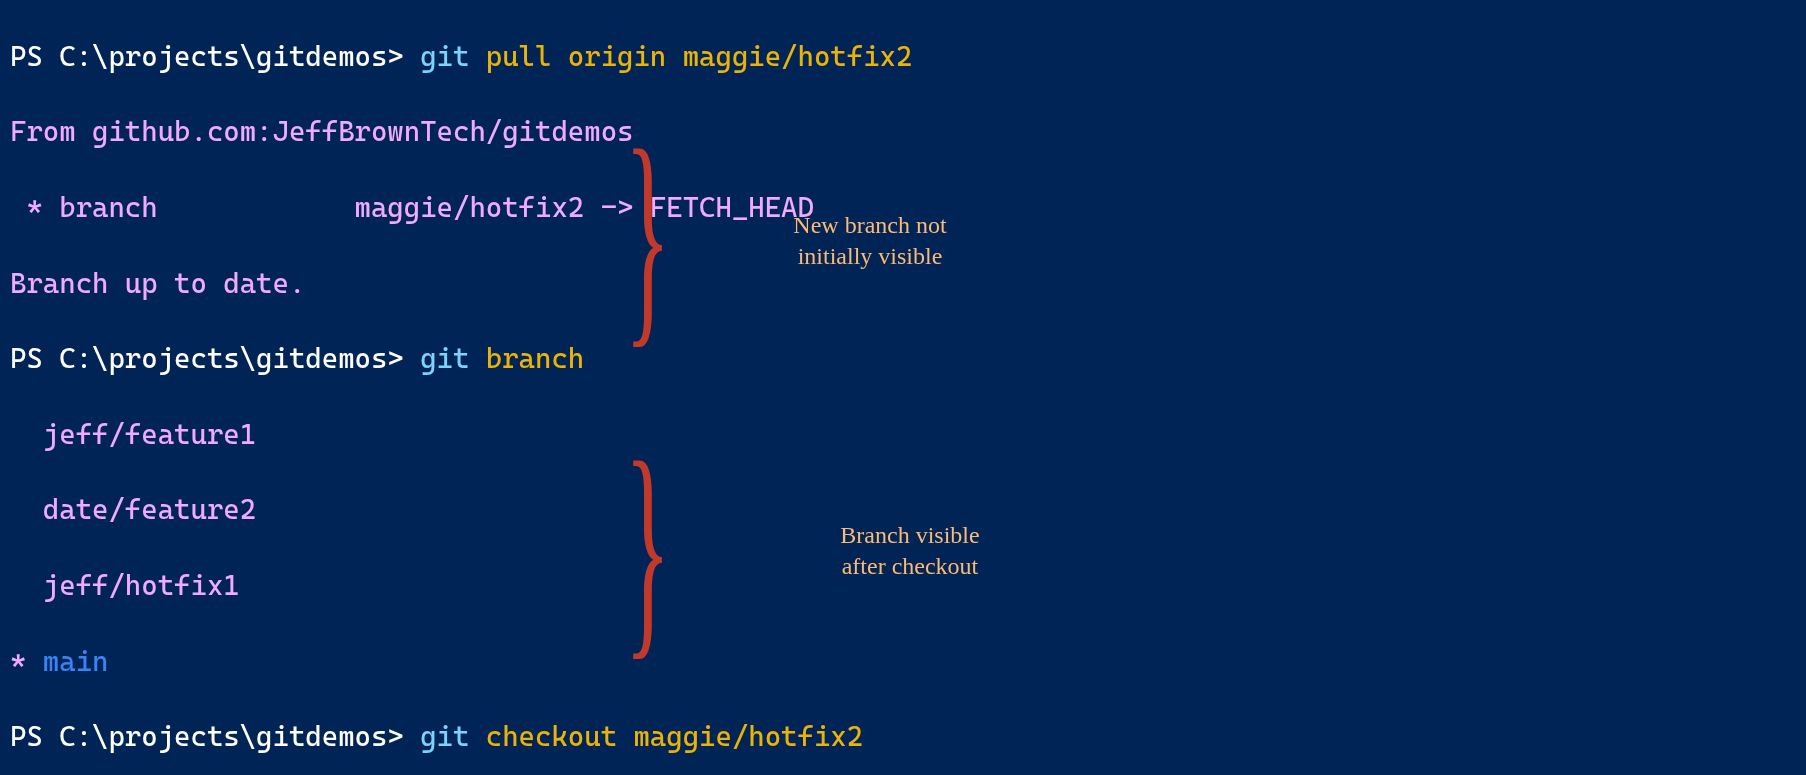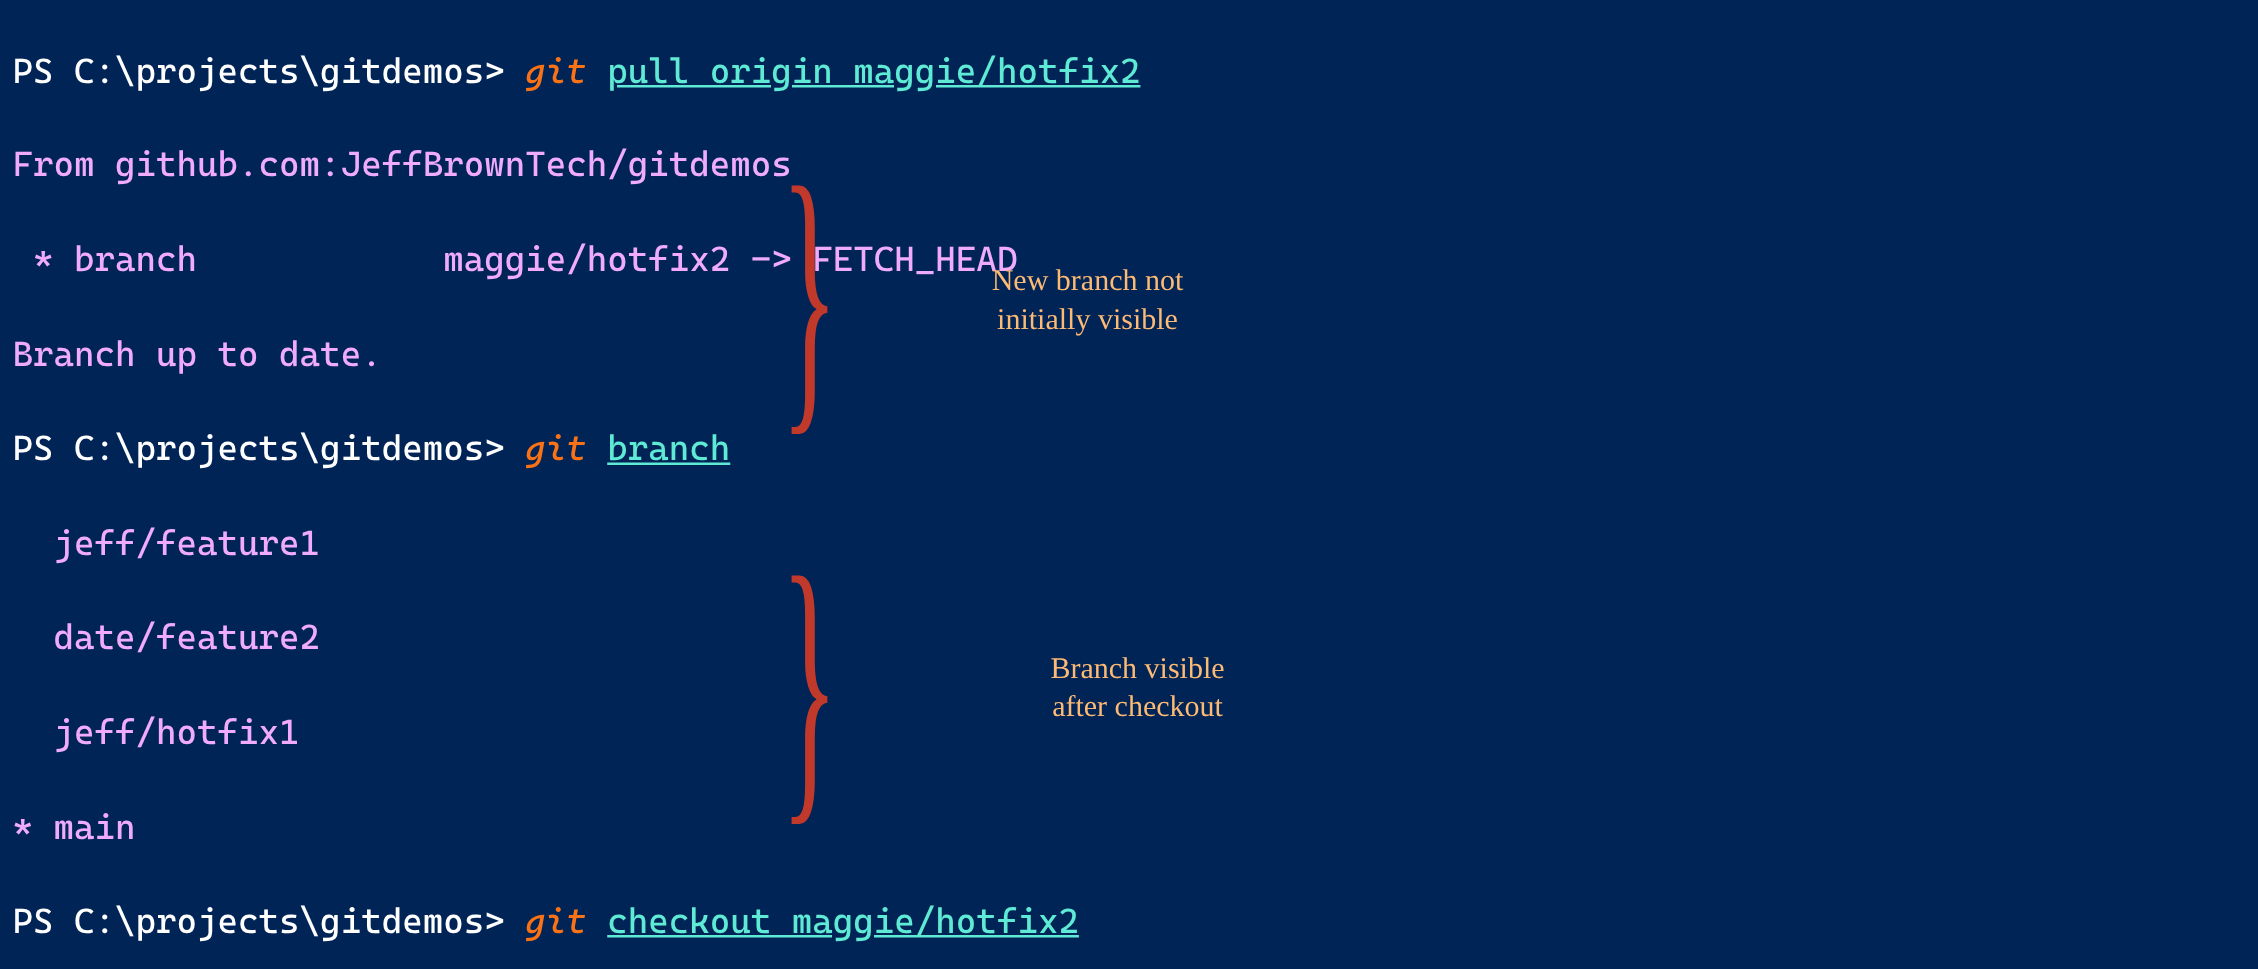--- a/index.html
+++ b/index.html
@@ -9,23 +9,23 @@
       font-size: 28px;
       line-height: 1.35;
       color: #cccccc;
       position: relative;
       width: 1806px;
       height: 775px;
       overflow: hidden;
       padding-left: 10px;
     }
     .ps-white { color: #ffffff; }
-    .cmd-yellow { color: #f97316; font-style: italic; }
-    .cmd-args { color: #5eead4; text-decoration: underline; }
-    .green { color: #f0abfc; }
+    .cmd-yellow { color: #7dd3fc; }
+    .cmd-args { color: #eab308; }
+    .green { color: #3b82f6; }
     .dim { color: #f0abfc; }
     .term { white-space: pre; }
     .line { display: block; }
 
     .brace {
       position: absolute;
       color: #c0392b;
       font-family: Georgia, serif;
       font-size: 240px;
       line-height: 0.8;

